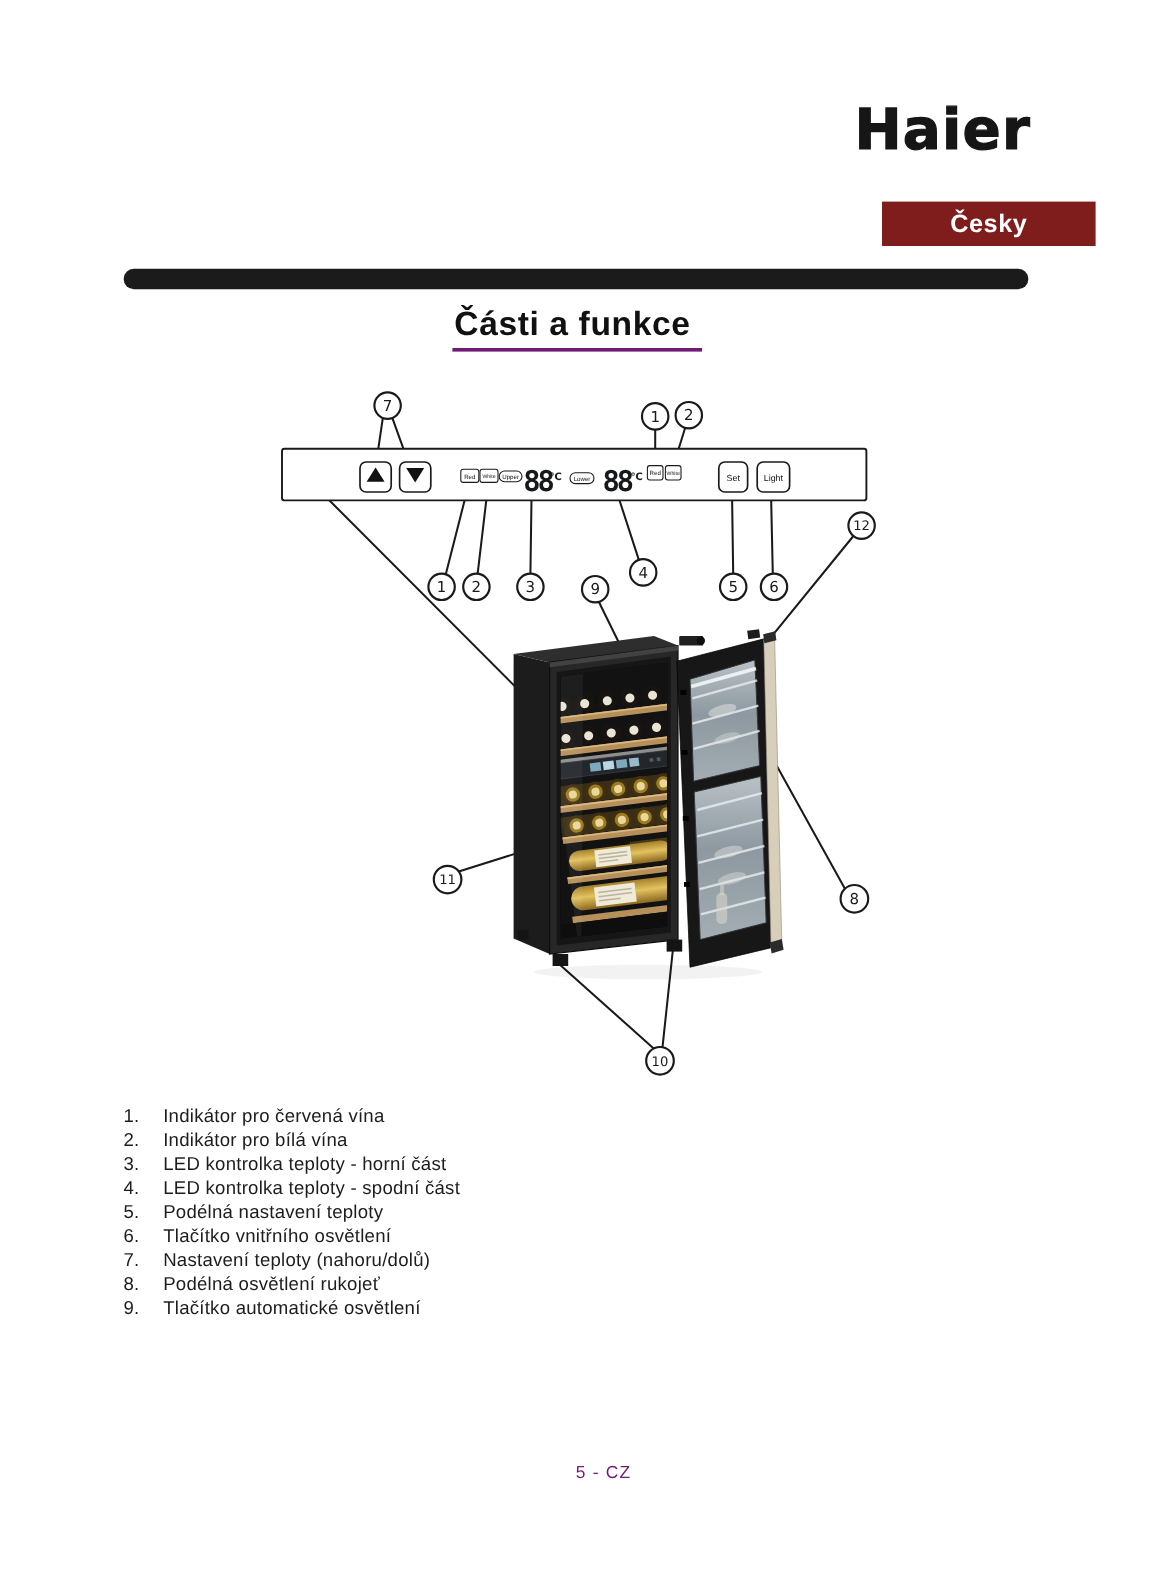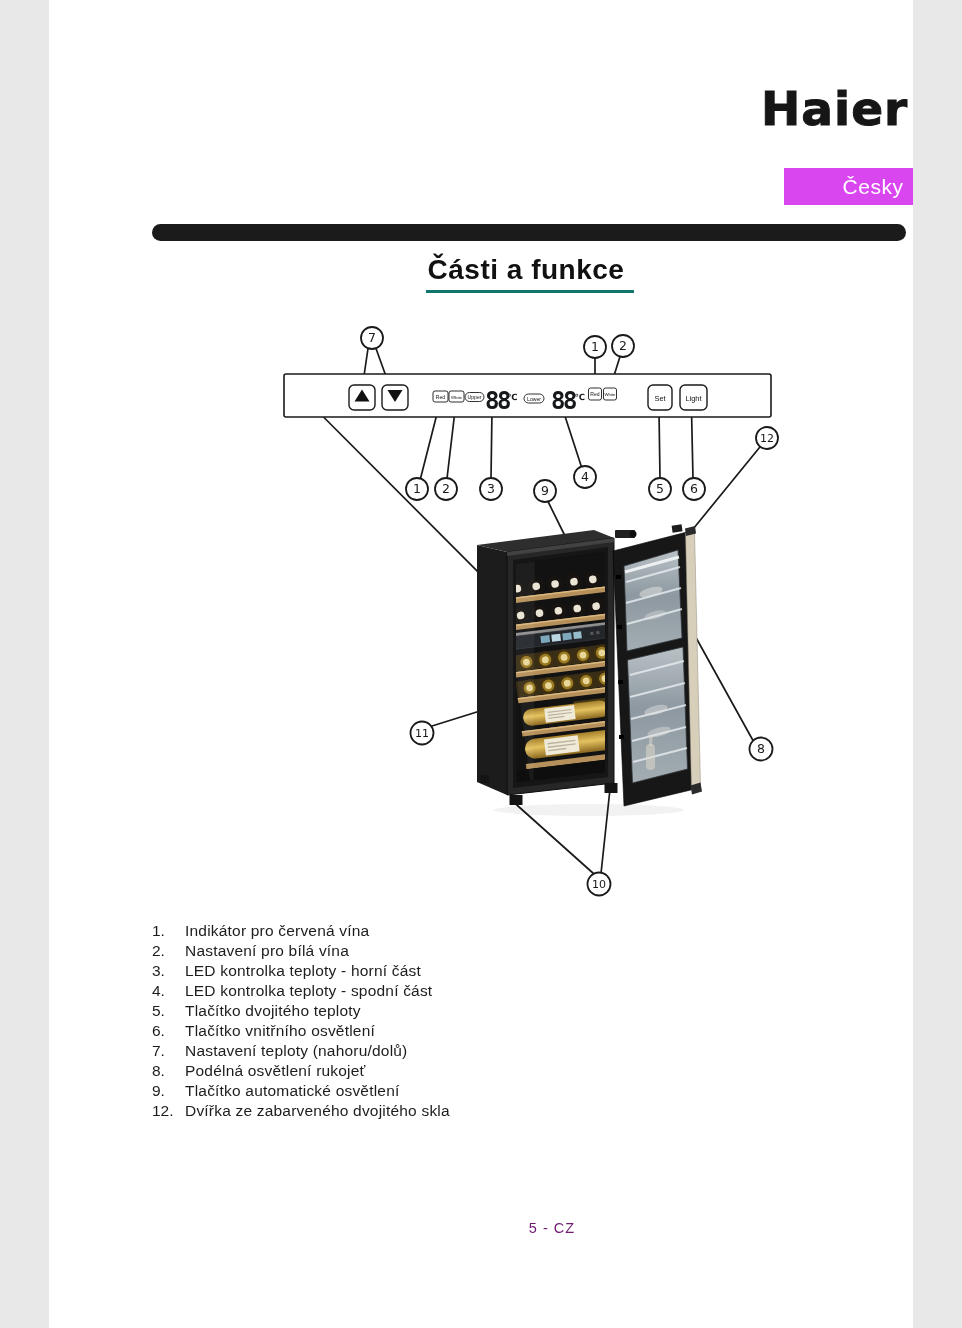--- a/index.html
+++ b/index.html
@@ -1,41 +1,41 @@
 <!DOCTYPE html>
 <html><head>
 <meta charset="utf-8">
 <style>
   html,body{margin:0;padding:0;background:#e8e8e8;}
   .page{
-    position:relative;width:864px;height:1328px;margin:0 auto;
+    position:relative;width:962px;height:1328px;margin:0 auto;
     background:#ffffff;overflow:hidden;
     font-family:"Liberation Sans","DejaVu Sans",sans-serif;color:#1d1d1d;
   }
   .brand-logo{
     position:absolute;left:712px;top:84px;width:150px;height:50px;
     font-family:"DejaVu Sans",sans-serif;font-weight:bold;font-size:47px;
     letter-spacing:1px;color:#161616;-webkit-text-stroke:1px #161616;
     line-height:50px;
   }
   .language-tab{
     position:absolute;left:735px;top:168px;width:178px;height:37px;
-    background:#d946ef;color:#ffffff;font-weight:normal;font-size:21px;
+    background:#7f1d1d;color:#ffffff;font-weight:bold;font-size:21px;
     display:flex;align-items:center;justify-content:center;letter-spacing:.5px;
   }
   .header-bar{
     position:absolute;left:103px;top:224px;width:754px;height:17px;
     background:#1b1b1b;border-radius:9px;
   }
   .page-title{
     position:absolute;left:0;top:250px;width:962px;text-align:center;margin:0;
   }
   .page-title span{
     display:inline-block;font-size:28px;font-weight:bold;color:#111;
-    border-bottom:3px solid #0f766e;padding:0 10px 4px 2px;letter-spacing:.5px;
+    border-bottom:3px solid #701a75;padding:0 10px 4px 2px;letter-spacing:.5px;
   }
   .figure-svg{position:absolute;left:0;top:320px;}
   
   .panel-lbl-xs{font-family:"Liberation Sans",sans-serif;font-size:5.1px;fill:#111;}
   .panel-lbl-xxs{font-family:"Liberation Sans",sans-serif;font-size:4.3px;fill:#111;}
   .panel-btn-lbl{font-family:"Liberation Sans",sans-serif;font-size:7.4px;fill:#111;}
   .seg-display{font-family:"DejaVu Sans Mono",monospace;font-weight:bold;font-size:24px;letter-spacing:-2.5px;fill:#16181c;}
   .temp-unit{font-family:"DejaVu Sans",sans-serif;font-size:8.5px;font-weight:bold;fill:#16181c;}
   .callout circle{fill:#ffffff;stroke:#1a1a1a;stroke-width:1.8;}
   .callout text{font-family:"DejaVu Sans",sans-serif;font-size:12.5px;fill:#1a1a1a;text-anchor:middle;}
@@ -374,51 +374,47 @@
     </g>
   </svg>
 
   <div class="parts-list">
     <div class="part-row">
         <span class="part-num">1.</span>
         <span class="part-text">Indikátor pro červená vína</span>
       </div>
     <div class="part-row">
         <span class="part-num">2.</span>
-        <span class="part-text">Nastavení pro bílá vína</span>
+        <span class="part-text">Indikátor pro bílá vína</span>
       </div>
     <div class="part-row">
         <span class="part-num">3.</span>
         <span class="part-text">LED kontrolka teploty - horní část</span>
       </div>
     <div class="part-row">
         <span class="part-num">4.</span>
         <span class="part-text">LED kontrolka teploty - spodní část</span>
       </div>
     <div class="part-row">
         <span class="part-num">5.</span>
-        <span class="part-text">Tlačítko dvojitého teploty</span>
+        <span class="part-text">Podélná nastavení teploty</span>
       </div>
     <div class="part-row">
         <span class="part-num">6.</span>
         <span class="part-text">Tlačítko vnitřního osvětlení</span>
       </div>
     <div class="part-row">
         <span class="part-num">7.</span>
         <span class="part-text">Nastavení teploty (nahoru/dolů)</span>
       </div>
     <div class="part-row">
         <span class="part-num">8.</span>
         <span class="part-text">Podélná osvětlení rukojeť</span>
       </div>
     <div class="part-row">
         <span class="part-num">9.</span>
         <span class="part-text">Tlačítko automatické osvětlení</span>
       </div>
-    <div class="part-row">
-        <span class="part-num">12.</span>
-        <span class="part-text">Dvířka ze zabarveného dvojitého skla</span>
-      </div>
   </div>
 
   <div class="page-footer">5 - CZ</div>
 
 </div>
 
 </body></html>

